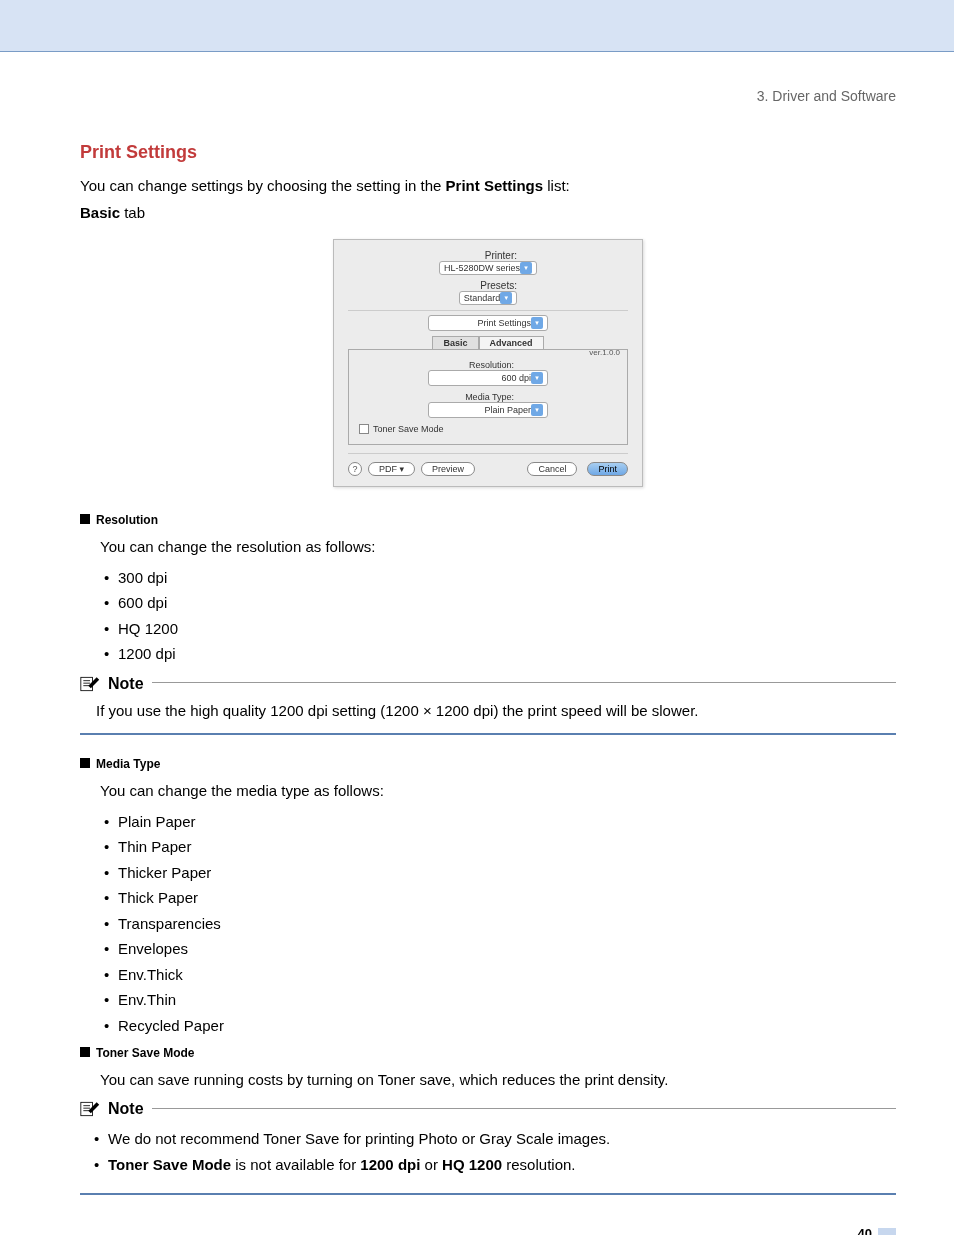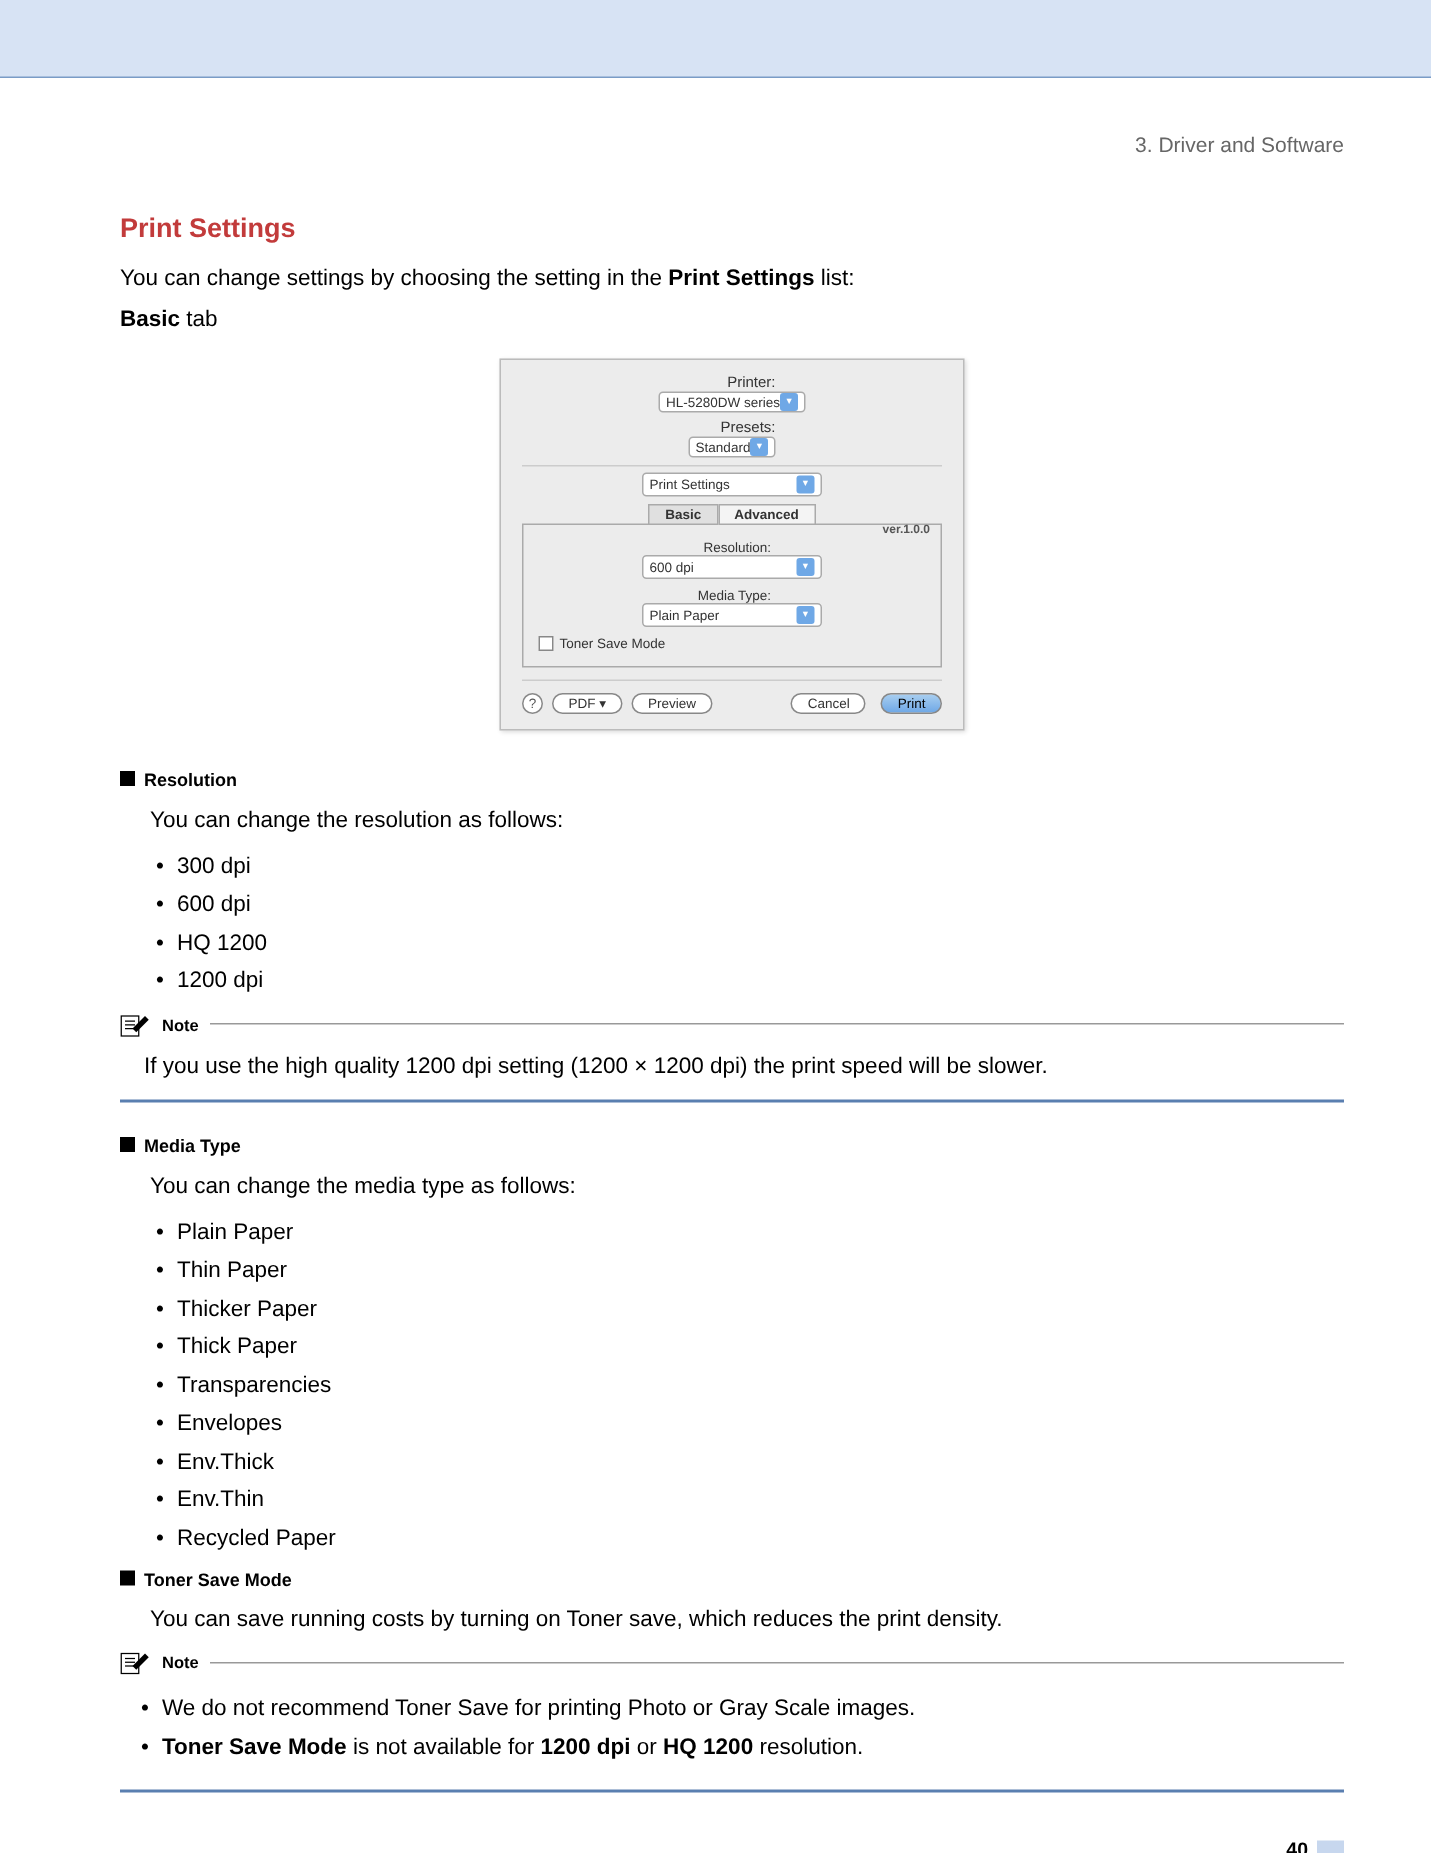--- a/index.html
+++ b/index.html
@@ -68,21 +68,21 @@
   .dlg-select {
     flex: 1;
     height: 16px;
     background: #fff;
     border: 1px solid #aaa;
     border-radius: 3px;
     font-size: 9px;
     padding: 0 4px;
     display: flex;
     align-items: center;
-    justify-content: space-between;
+    justify-content: flex-end;
   }
   .dlg-select .arr {
     width: 12px;
     height: 12px;
     background: #6fa8e6;
     border-radius: 2px;
     display: flex;
     align-items: center;
     justify-content: center;
     color: #fff;
@@ -116,21 +116,20 @@
     padding: 10px 10px 10px 10px;
     background: #ececec;
     margin-top: 0;
   }
   .dlg-ver {
     position: absolute;
     right: 22px;
     top: 108px;
     font-size: 8px;
     color: #555;
-    font-weight: bold;
   }
   .dlg-field-row {
     display: flex;
     align-items: center;
     margin-bottom: 6px;
     flex-direction: column;
   }
   .dlg-field-label {
     width: 62px;
     text-align: right;
@@ -224,21 +223,21 @@
   .note-block {
     margin: 8px 0 14px 0;
   }
   .note-header {
     display: flex;
     align-items: center;
     gap: 8px;
   }
   .note-title {
     font-weight: bold;
-    font-size: 11px;
+    font-size: 16px;
   }
   .note-rule {
     flex: 1;
     height: 1px;
     background: #999;
     margin-bottom: 2px;
   }
   .note-body {
     padding: 6px 0 10px 16px;
     border-bottom: 2px solid #5a7fb0;

